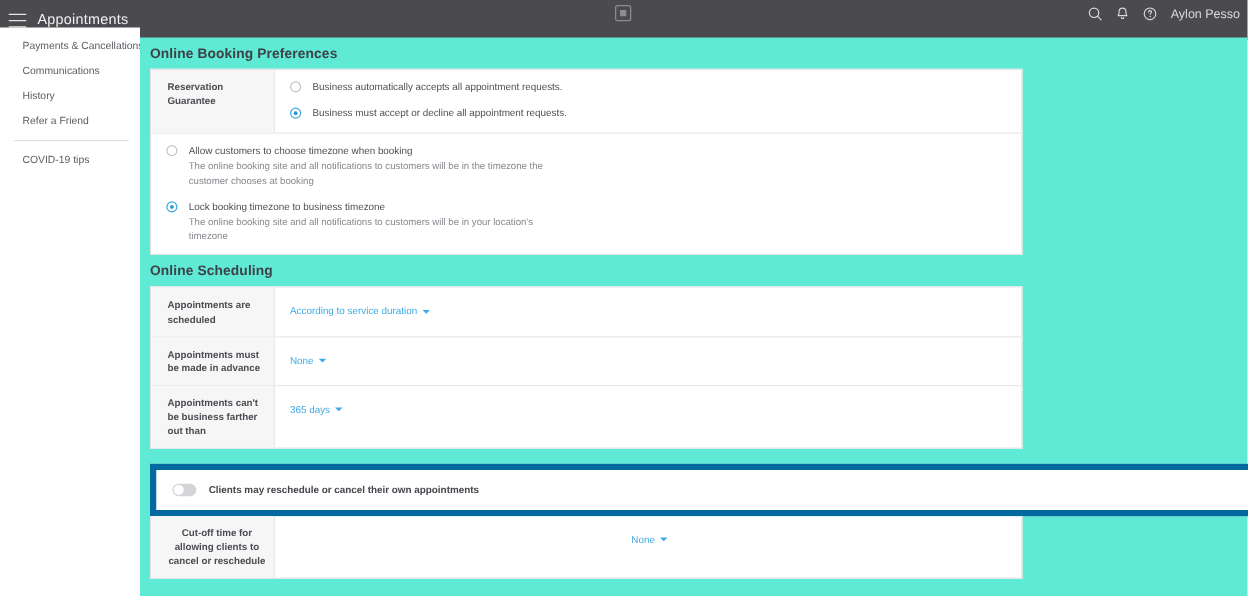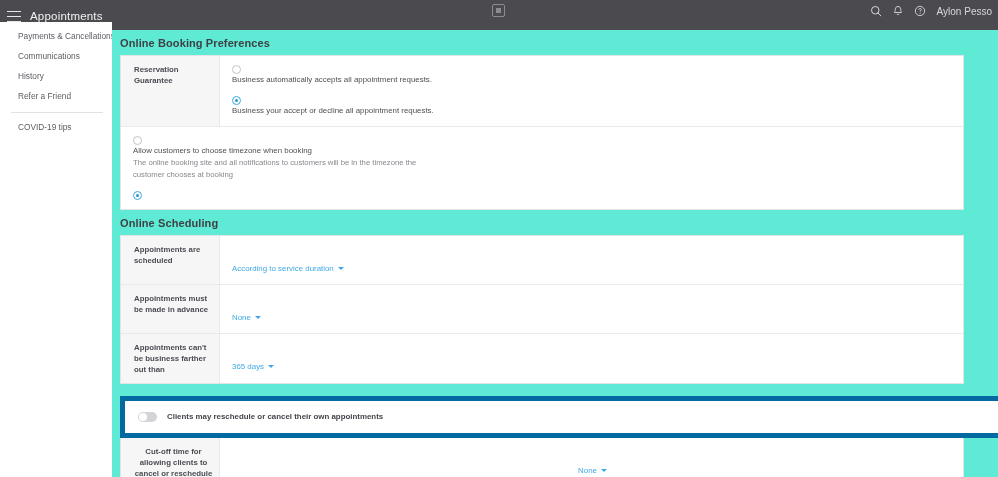--- a/index.html
+++ b/index.html
@@ -120,21 +120,21 @@
   .section-title {
     font-size: 11px;
     font-weight: bold;
     color: #3f3f46;
     margin: 7px 0 6px 0;
     letter-spacing: .1px;
   }
   .card {
     border: 1px solid #e4e4e6;
     background: #ffffff;
-    width: 844px;
+    width: 698px;
   }
   .row {
     display: flex;
     border-bottom: 1px solid #e9e9eb;
     min-height: 34px;
   }
   .row:last-child { border-bottom: none; }
   .row-label {
     width: 99px;
     flex: 0 0 99px;
@@ -149,21 +149,20 @@
   .row-body {
     flex: 1;
     padding: 8px 10px 9px 12px;
   }
 
   
   .radio-line {
     display: flex;
     align-items: flex-start;
     margin-bottom: 10px;
-    flex-direction: column;
   }
   .radio-line:last-child { margin-bottom: 0; }
   .radio {
     flex: 0 0 auto;
     width: 9px;
     height: 9px;
     border-radius: 50%;
     border: 1px solid #c3c3c8;
     background: #fff;
     margin-right: 9px;
@@ -195,21 +194,20 @@
   }
 
   
   .dd-link {
     font-size: 7.9px;
     color: #3fa9e5;
     cursor: pointer;
     display: inline-flex;
     align-items: center;
     gap: 4px;
-    margin-top: 20px;
   }
   .caret {
     width: 0; height: 0;
     border-left: 3px solid transparent;
     border-right: 3px solid transparent;
     border-top: 3.5px solid #3fa9e5;
     display: inline-block;
     margin-top: 1px;
   }
 
@@ -306,37 +304,41 @@
       <div class="row-body">
         <div class="radio-line">
           <div class="radio"></div>
           <div class="radio-texts">
             <div class="radio-main">Business automatically accepts all appointment requests.</div>
           </div>
         </div>
         <div class="radio-line">
           <div class="radio checked"></div>
           <div class="radio-texts">
-            <div class="radio-main">Business your accept or decline all appointment requests.</div>
+            <div class="radio-main">Business must accept or decline all appointment requests.</div>
           </div>
         </div>
       </div>
     </div>
 
     <div class="row">
       <div class="row-body">
         <div class="radio-line">
           <div class="radio"></div>
           <div class="radio-texts">
             <div class="radio-main">Allow customers to choose timezone when booking</div>
             <div class="radio-sub">The online booking site and all notifications to customers will be in the timezone the customer chooses at booking</div>
           </div>
         </div>
         <div class="radio-line">
           <div class="radio checked"></div>
+          <div class="radio-texts">
+            <div class="radio-main">Lock booking timezone to business timezone</div>
+            <div class="radio-sub">The online booking site and all notifications to customers will be in your location's timezone</div>
+          </div>
         </div>
       </div>
     </div>
   </div>
 
   <div class="section-title">Online Scheduling</div>
 
   <div class="card">
     <div class="row">
       <div class="row-label">Appointments are scheduled</div>

